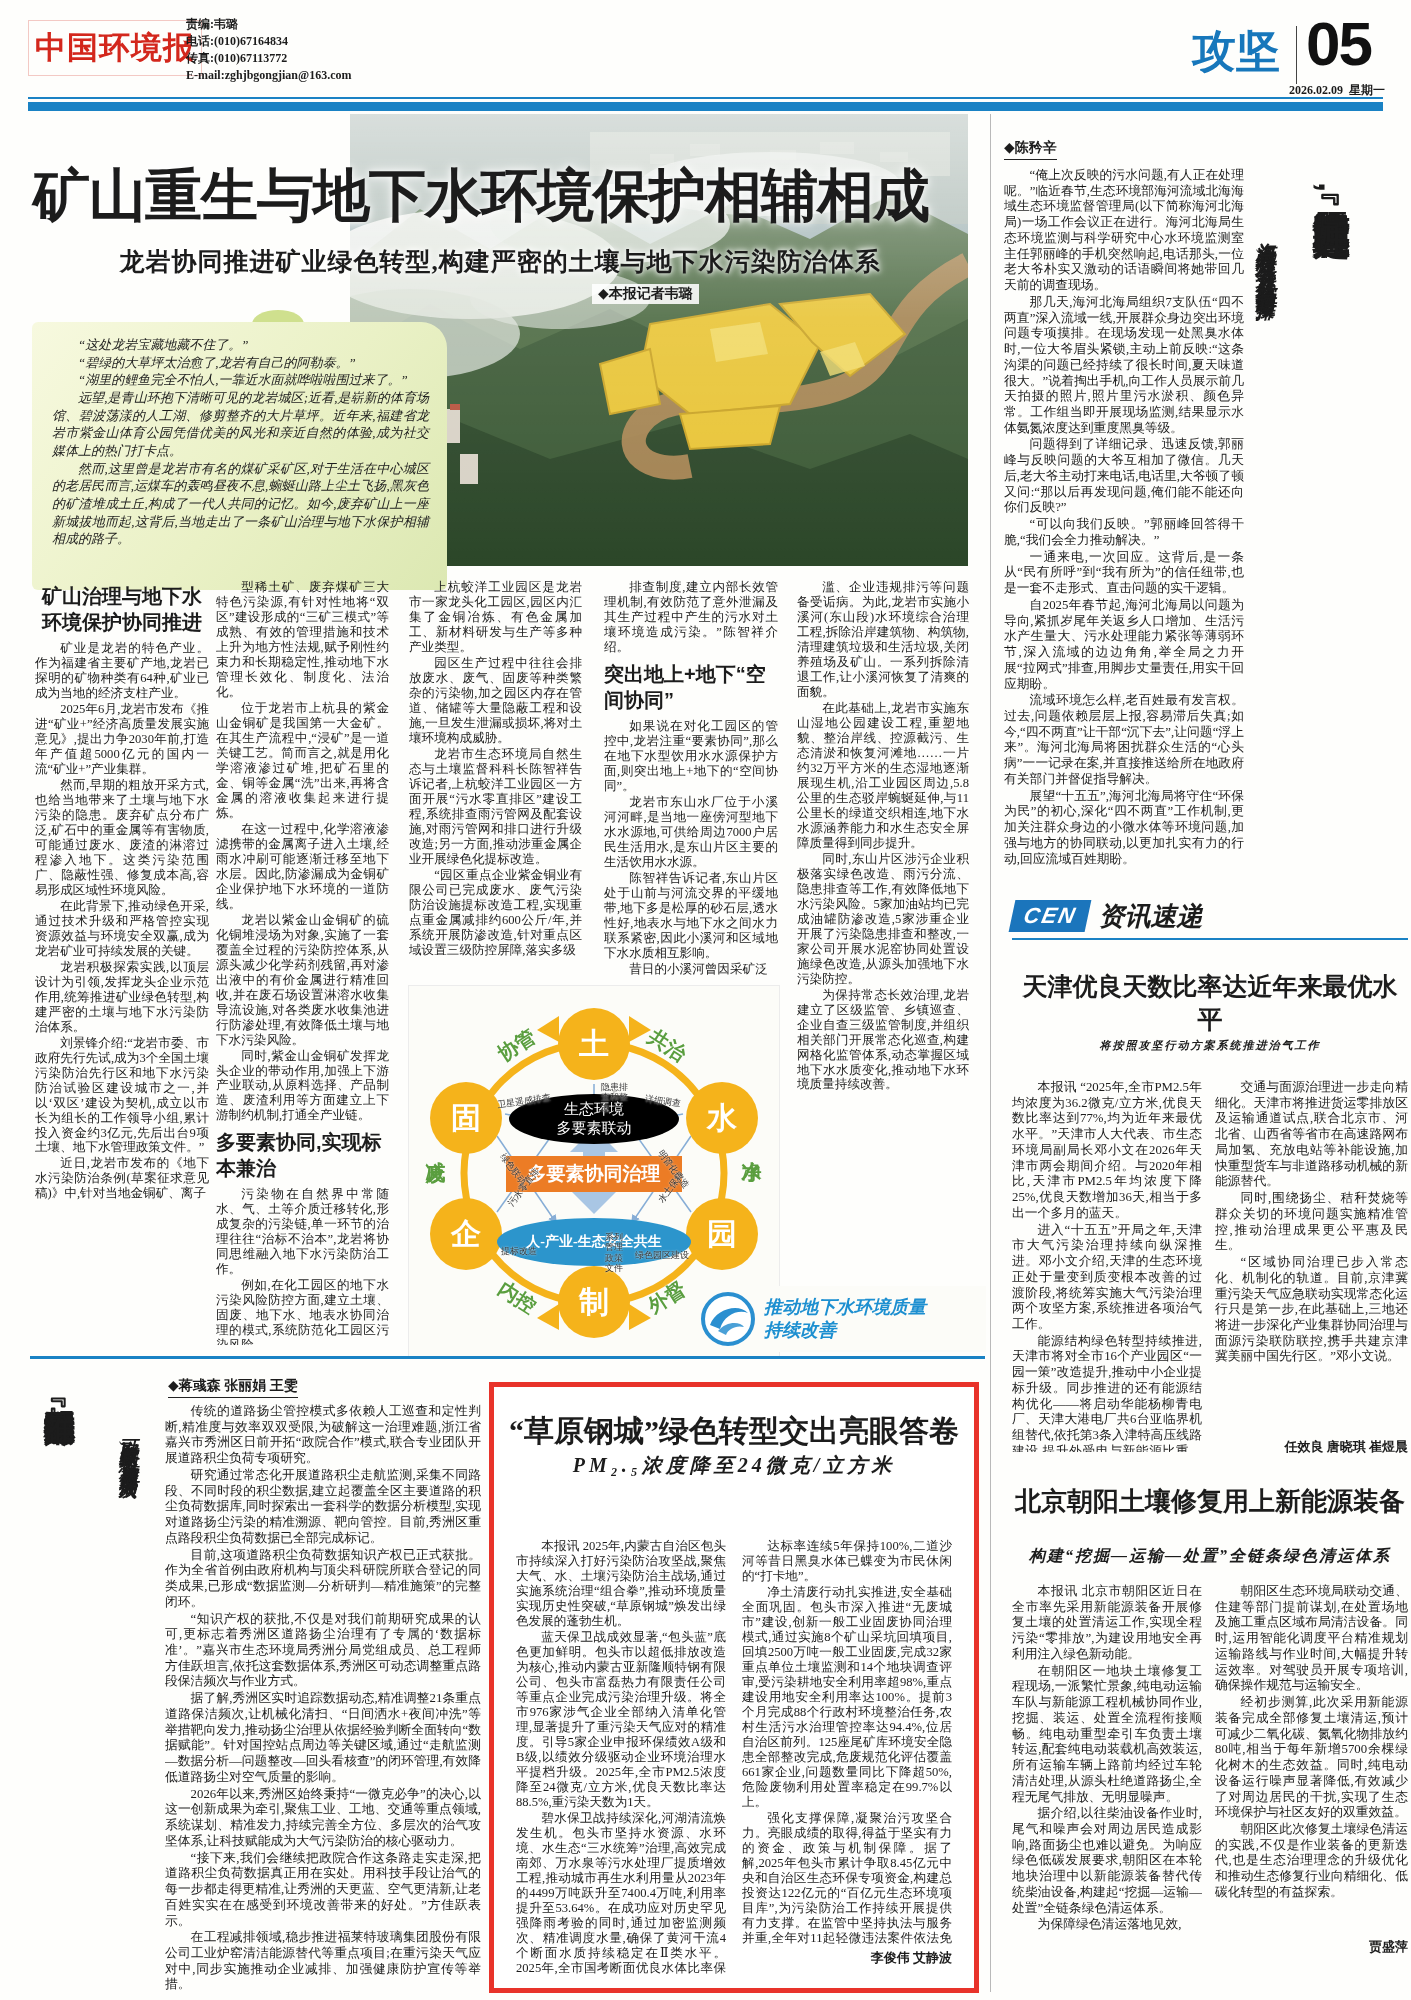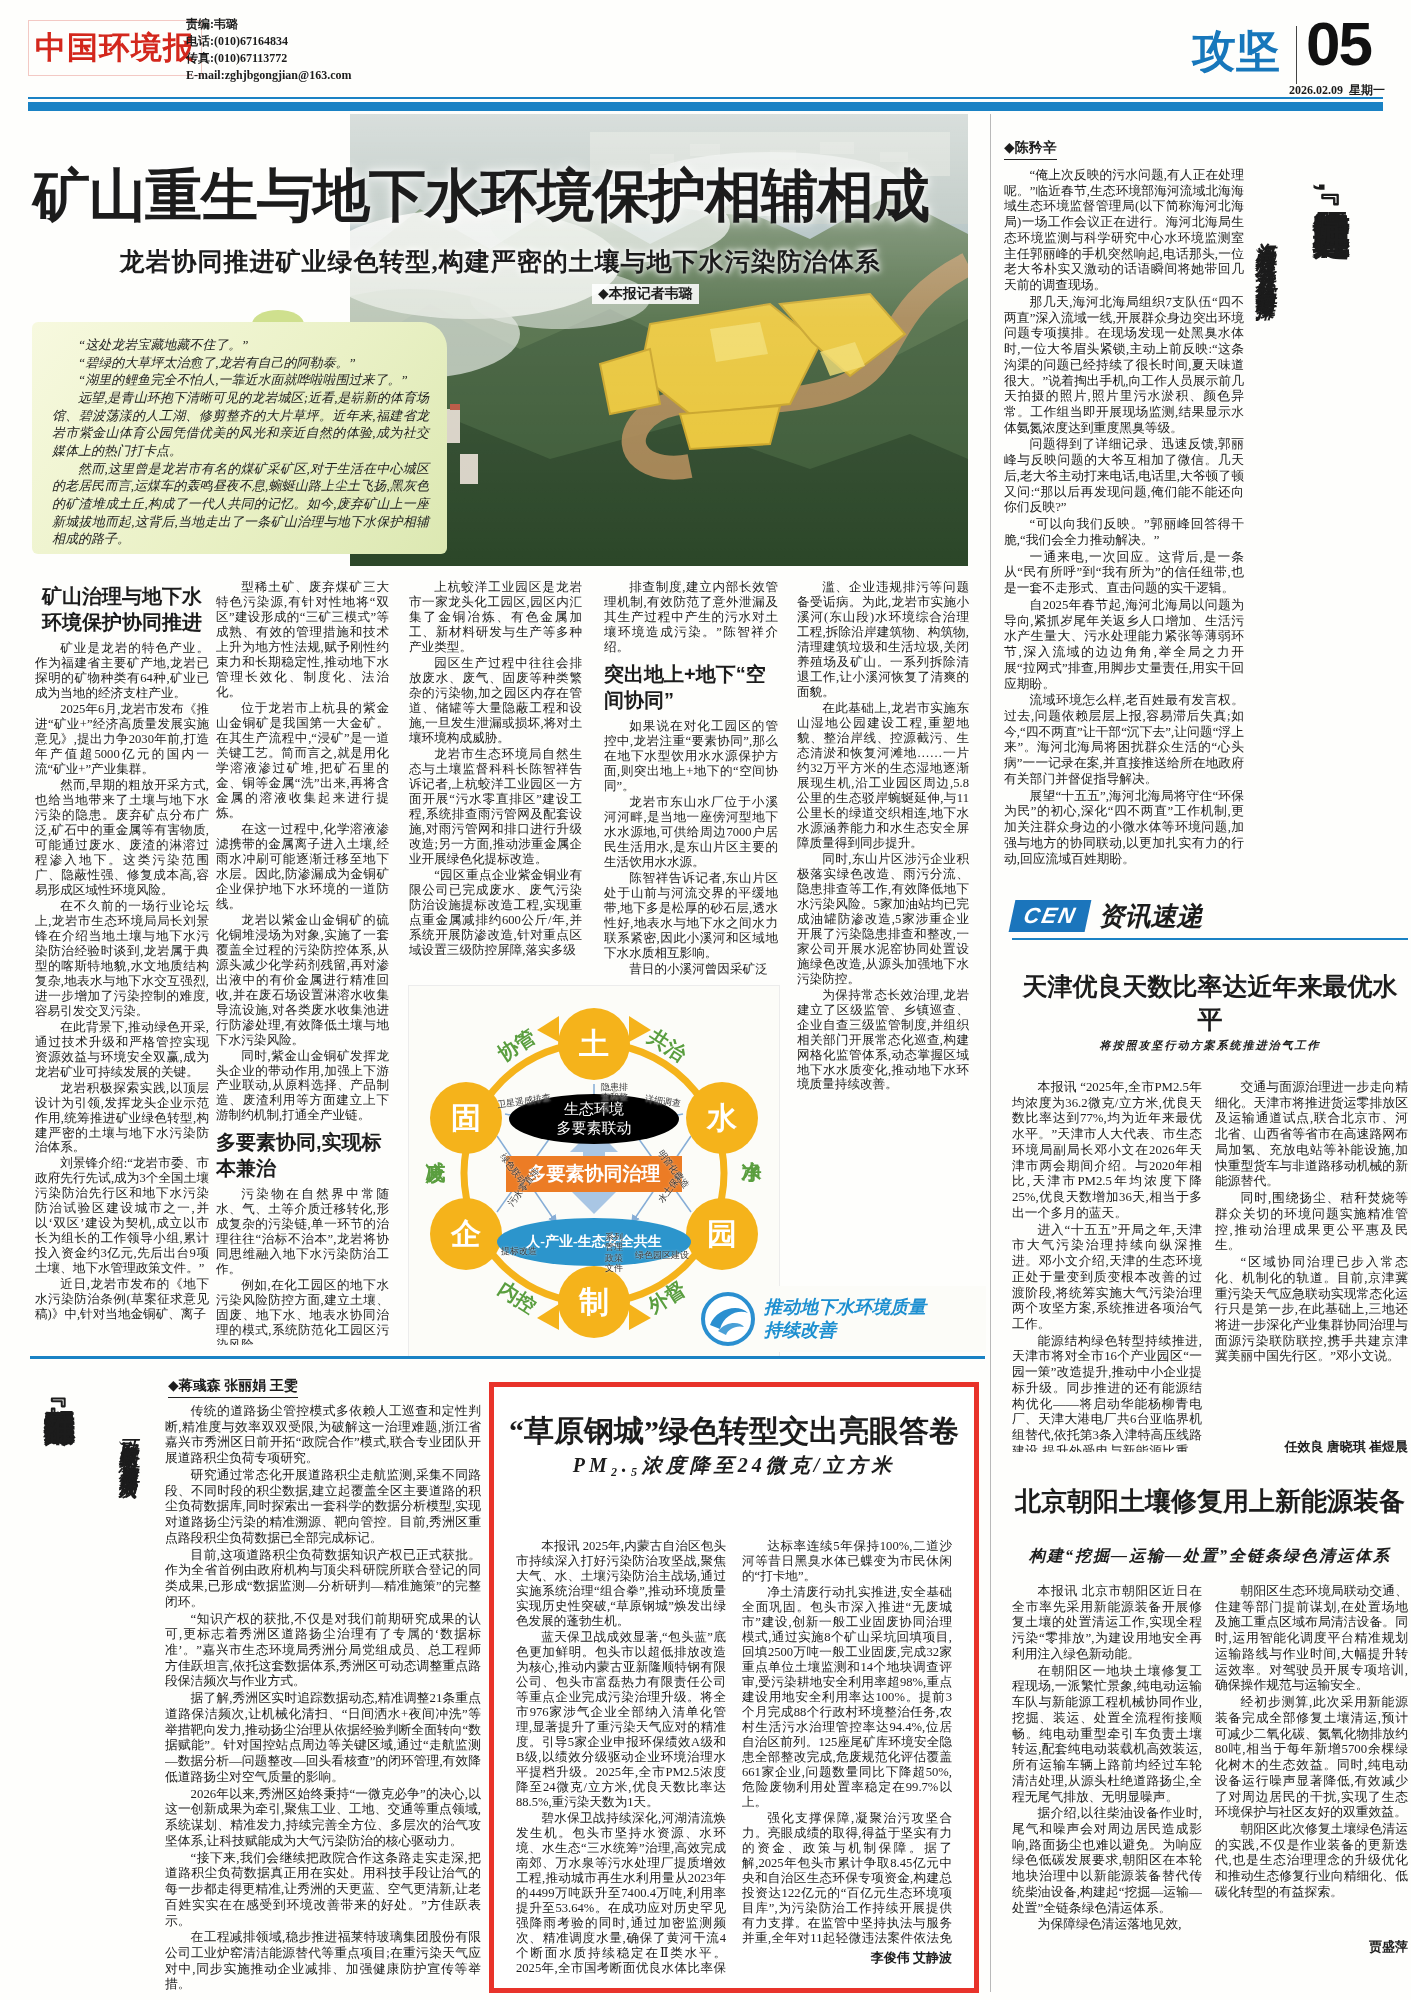--- a/index.html
+++ b/index.html
@@ -117,37 +117,36 @@
       </linearGradient>
         </defs>
     </svg>
   </div>
 
   <h1 class="abs lead-headline sans" style="left:33px;top:158px;margin:0;">矿山重生与地下水环境保护相辅相成</h1>
   <div class="abs lead-sub" style="left:95px;top:245px;width:810px;">龙岩协同推进矿业绿色转型,构建严密的土壤与地下水污染防治体系</div>
   <div class="abs" style="left:592px;top:284px;background:rgba(255,255,255,.88);padding:1px 6px;font-size:14px;font-weight:bold;">◆本报记者韦璐</div>
 
   <div class="abs" style="left:252px;top:310px;width:52px;height:28px;background:#cfe08e;border-radius:50%;"></div>
-  <div class="abs greenbox" style="left:32px;top:322px;width:415px;height:232px;">
+  <div class="abs greenbox" style="left:32px;top:322px;width:415px;height:268px;">
     <div style="padding:14px 18px 0 20px;font-size:13px;line-height:1.36;font-weight:500;" class="kai">
         <p class="para">“这处龙岩宝藏地藏不住了。”</p>
         <p class="para">“碧绿的大草坪太治愈了,龙岩有自己的阿勒泰。”</p>
         <p class="para">“湖里的鲤鱼完全不怕人,一靠近水面就哗啦啦围过来了。”</p>
         <p class="para">远望,是青山环抱下清晰可见的龙岩城区;近看,是崭新的体育场馆、碧波荡漾的人工湖、修剪整齐的大片草坪。近年来,福建省龙岩市紫金山体育公园凭借优美的风光和亲近自然的体验,成为社交媒体上的热门打卡点。</p>
         <p class="para">然而,这里曾是龙岩市有名的煤矿采矿区,对于生活在中心城区的老居民而言,运煤车的轰鸣昼夜不息,蜿蜒山路上尘土飞扬,黑灰色的矿渣堆成土丘,构成了一代人共同的记忆。如今,废弃矿山上一座新城拔地而起,这背后,当地走出了一条矿山治理与地下水保护相辅相成的路子。</p>
       </div>
   </div>
 
   <div class="abs" style="left:35px;top:583px;width:174px;height:762px;overflow:hidden;">
     <h2 class="colhead sans" style="margin-top:0;">矿山治理与地下水环境保护协同推进</h2>
     <div class="bodytext">
         <p class="para">矿业是龙岩的特色产业。作为福建省主要矿产地,龙岩已探明的矿物种类有64种,矿业已成为当地的经济支柱产业。</p>
         <p class="para">2025年6月,龙岩市发布《推进“矿业+”经济高质量发展实施意见》,提出力争2030年前,打造年产值超5000亿元的国内一流“矿业+”产业集群。</p>
         <p class="para">然而,早期的粗放开采方式,也给当地带来了土壤与地下水污染的隐患。废弃矿点分布广泛,矿石中的重金属等有害物质,可能通过废水、废渣的淋溶过程渗入地下。这类污染范围广、隐蔽性强、修复成本高,容易形成区域性环境风险。</p>
-        <p class="para">在不久前的一场行业论坛上,龙岩市生态环境局局长刘景锋在介绍当地土壤与地下水污染防治经验时谈到,龙岩属于典型的喀斯特地貌,水文地质结构复杂,地表水与地下水交互强烈,进一步增加了污染控制的难度,容易引发交叉污染。</p>
         <p class="para">在此背景下,推动绿色开采,通过技术升级和严格管控实现资源效益与环境安全双赢,成为龙岩矿业可持续发展的关键。</p>
         <p class="para">龙岩积极探索实践,以顶层设计为引领,发挥龙头企业示范作用,统筹推进矿业绿色转型,构建严密的土壤与地下水污染防治体系。</p>
         <p class="para">刘景锋介绍:“龙岩市委、市政府先行先试,成为3个全国土壤污染防治先行区和地下水污染防治试验区建设城市之一,并以‘双区’建设为契机,成立以市长为组长的工作领导小组,累计投入资金约3亿元,先后出台9项土壤、地下水管理政策文件。”</p>
         <p class="para">近日,龙岩市发布的《地下水污染防治条例(草案征求意见稿)》中,针对当地金铜矿、离子</p>
       </div>
   </div>
   <div class="abs bodytext" style="left:216px;top:580px;width:173px;height:765px;">
     <div>
         <p class="para">型稀土矿、废弃煤矿三大特色污染源,有针对性地将“双区”建设形成的“三矿三模式”等成熟、有效的管理措施和技术上升为地方性法规,赋予刚性约束力和长期稳定性,推动地下水管理长效化、制度化、法治化。</p>
         <p class="para">位于龙岩市上杭县的紫金山金铜矿是我国第一大金矿。在其生产流程中,“浸矿”是一道关键工艺。简而言之,就是用化学溶液渗过矿堆,把矿石里的金、铜等金属“洗”出来,再将含金属的溶液收集起来进行提炼。</p>

